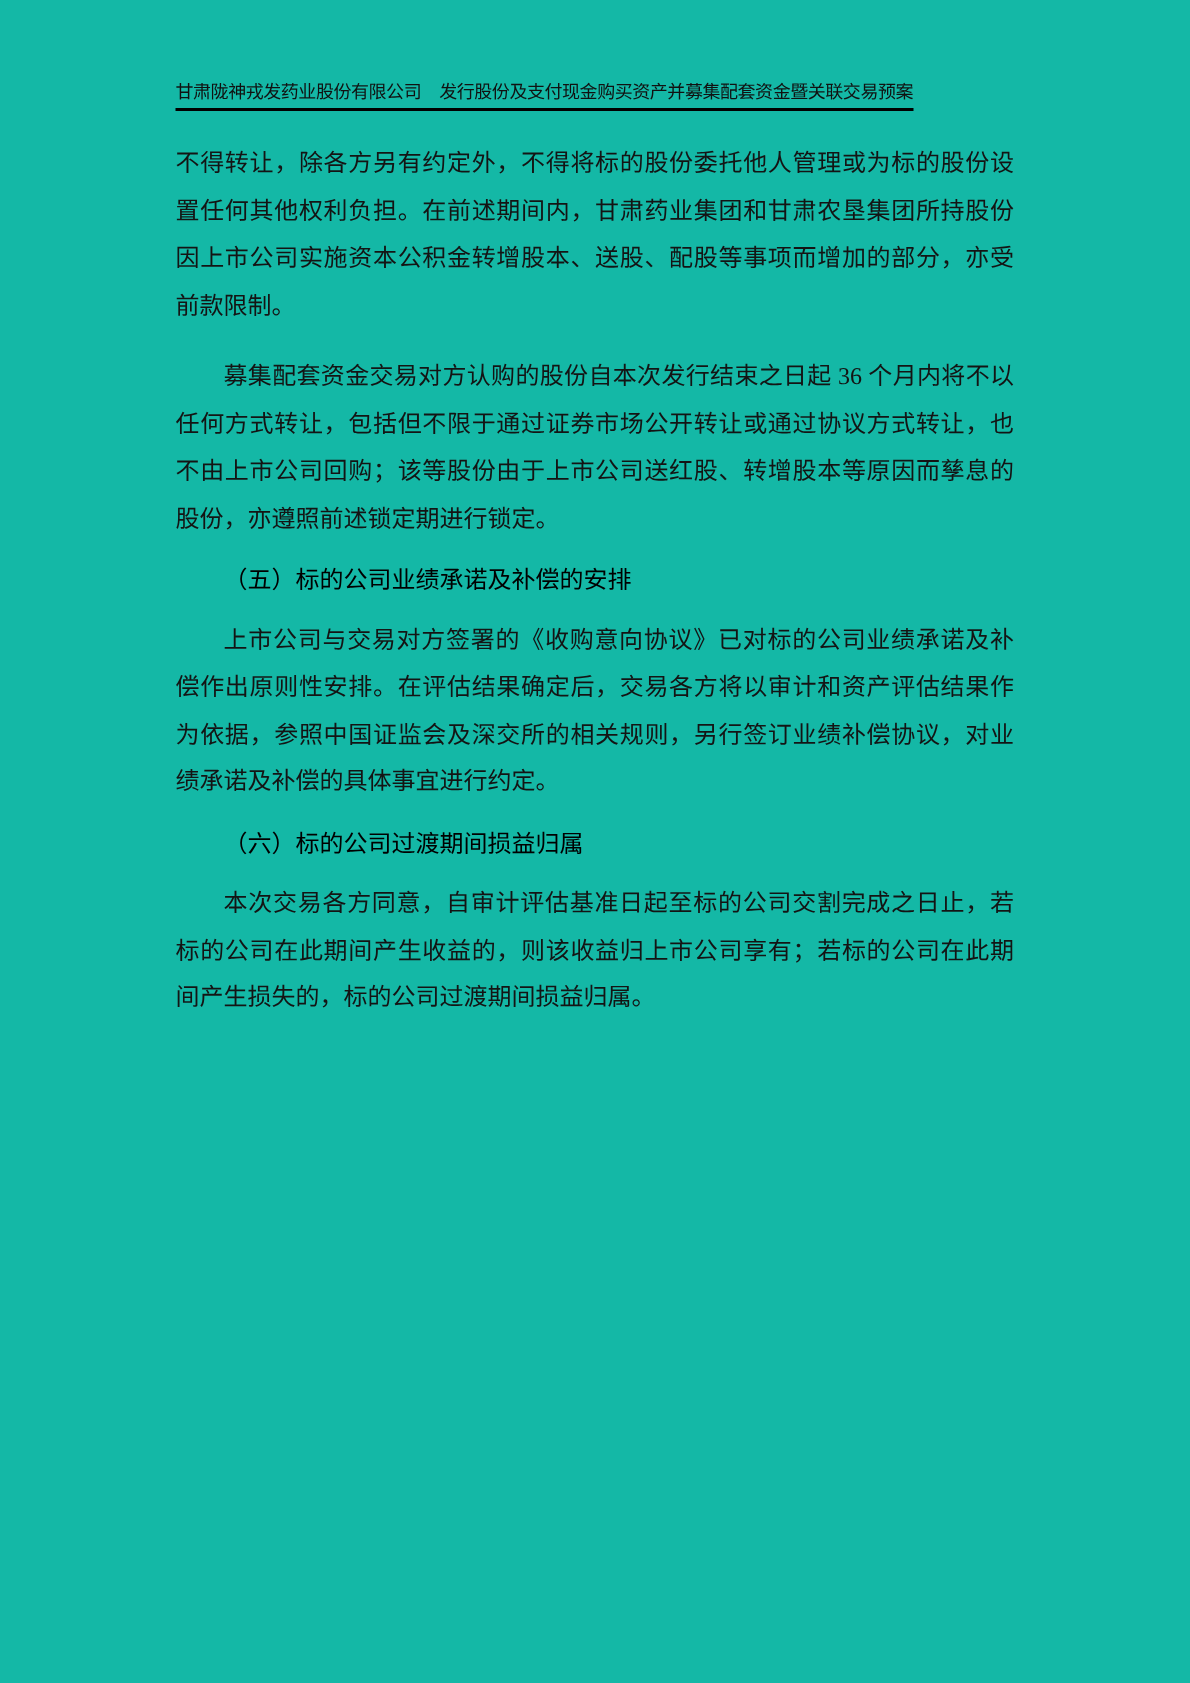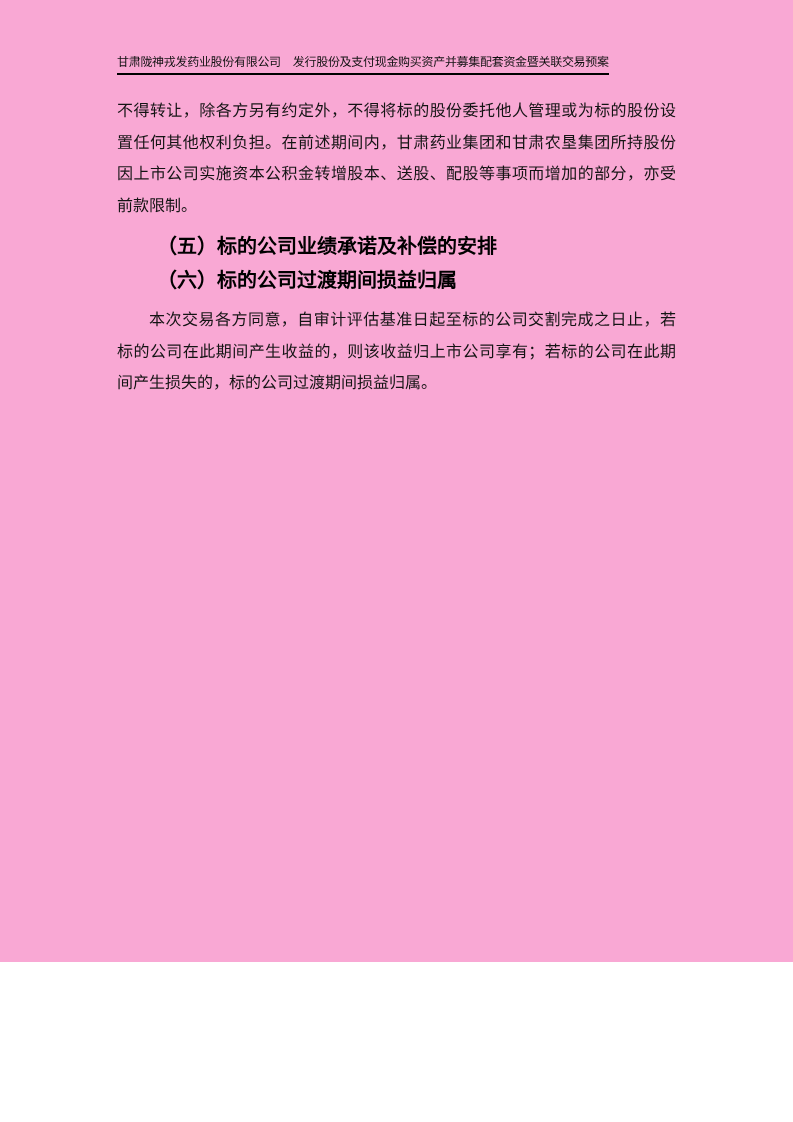--- a/index.html
+++ b/index.html
@@ -3,23 +3,23 @@
 <meta charset="utf-8">
 <style>
   html, body {
     margin: 0;
     padding: 0;
     background: #ffffff;
   }
   .page {
     position: relative;
     width: 793px;
-    height: 962px;
+    height: 1122px;
     margin: 0 auto;
-    background: #f9a8d4;
+    background: #14b8a6;
     box-sizing: border-box;
     padding: 52px 117px 0 117px;
     overflow: hidden;
     color: #141414;
     font-family: "Liberation Serif", "DejaVu Serif", serif;
   }
   .doc-header {
     text-align: left;
     white-space: nowrap;
   }
@@ -43,22 +43,22 @@
     text-align: justify;
   }
   .doc-body p {
     margin: 0 0 16px 0;
     text-indent: 2em;
   }
   .doc-body p.no-indent {
     text-indent: 0;
   }
   .doc-body h3.section-heading {
-    font-size: 20px;
-    font-weight: bold;
+    font-size: 16px;
+    font-weight: normal;
     line-height: 31.5px;
     margin: -6px 0 8px 0;
     text-indent: 2em;
     color: #000000;
   }
 </style>
 </head>
 <body>
 
 <div class="page">
@@ -66,23 +66,25 @@
   <div class="doc-header">
     <span class="header-line">
       <span>甘肃陇神戎发药业股份有限公司</span><span class="header-gap"></span><span>发行股份及支付现金购买资产并募集配套资金暨关联交易预案</span>
     </span>
   </div>
 
   <div class="doc-body">
     <p class="no-indent">不得转让，除各方另有约定外，不得将标的股份委托他人管理或为标的股份设置任何其他权利负担。在前述期间内，甘肃药业集团和甘肃农垦集团所持股份因上市公司实施资本公积金转增股本、送股、配股等事项而增加的部分，亦受前款限制。</p>
 
 
+    <p>募集配套资金交易对方认购的股份自本次发行结束之日起 36 个月内将不以任何方式转让，包括但不限于通过证券市场公开转让或通过协议方式转让，也不由上市公司回购；该等股份由于上市公司送红股、转增股本等原因而孳息的股份，亦遵照前述锁定期进行锁定。</p>
 
     <h3 class="section-heading">（五）标的公司业绩承诺及补偿的安排</h3>
 
+    <p>上市公司与交易对方签署的《收购意向协议》已对标的公司业绩承诺及补偿作出原则性安排。在评估结果确定后，交易各方将以审计和资产评估结果作为依据，参照中国证监会及深交所的相关规则，另行签订业绩补偿协议，对业绩承诺及补偿的具体事宜进行约定。</p>
 
     <h3 class="section-heading">（六）标的公司过渡期间损益归属</h3>
 
     <p>本次交易各方同意，自审计评估基准日起至标的公司交割完成之日止，若标的公司在此期间产生收益的，则该收益归上市公司享有；若标的公司在此期间产生损失的，标的公司过渡期间损益归属。</p>
 
 
   </div>
 
 </div>
 

